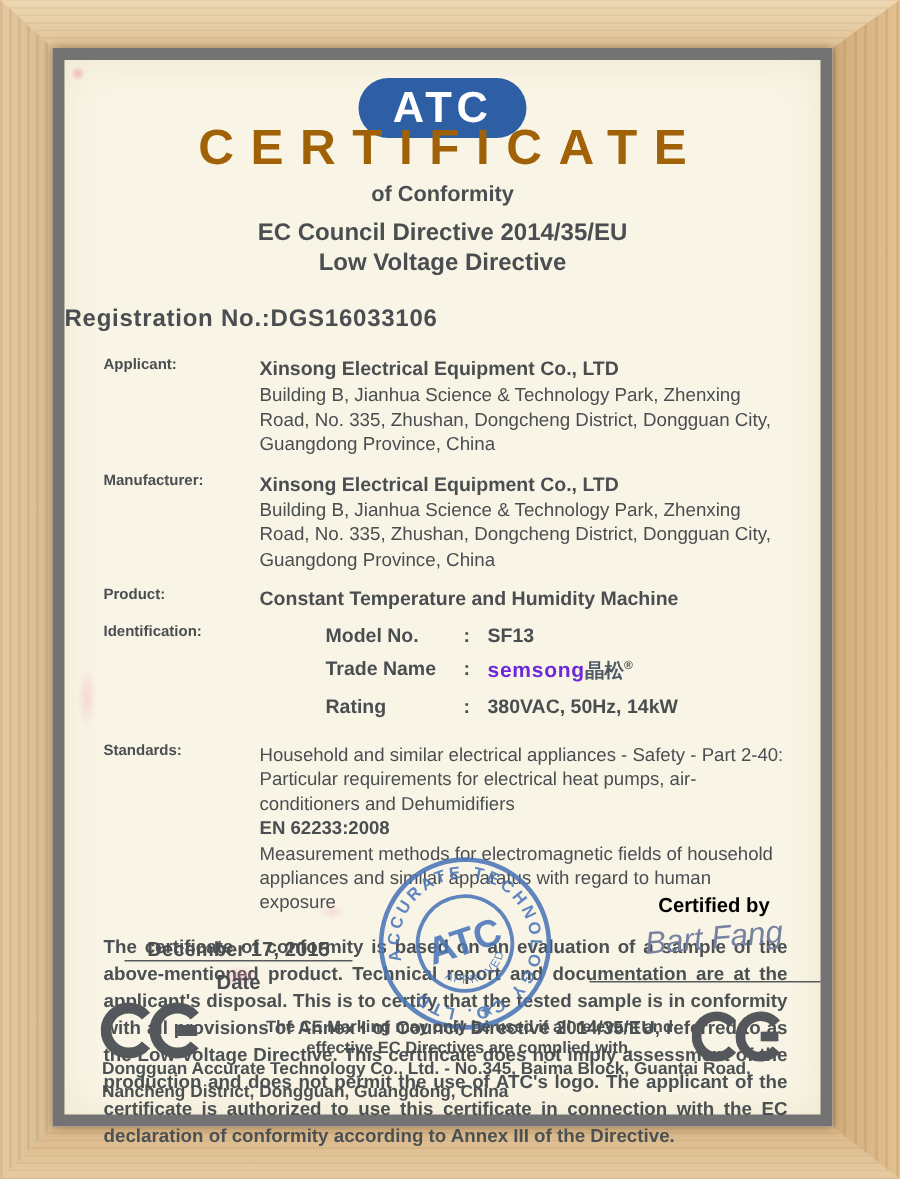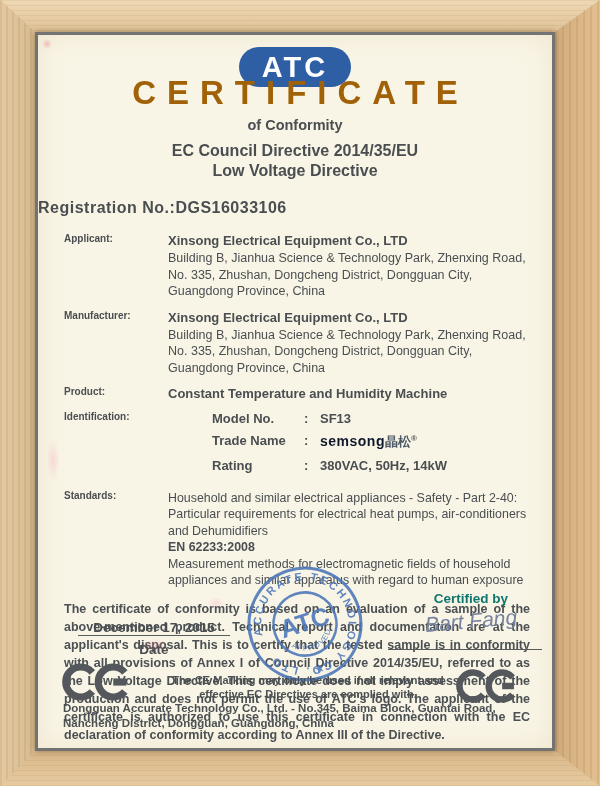--- a/index.html
+++ b/index.html
@@ -19,21 +19,21 @@
   .frame-left{top:0;bottom:0;left:0;width:35px;
     background-image:repeating-linear-gradient(90deg,rgba(140,95,45,.12) 0 2px,transparent 2px 6px),
                      linear-gradient(90deg,#e4c9a1,#d7bb91);
     clip-path:polygon(0 0,100% 32px,100% calc(100% - 35px),0 100%);}
   .frame-right{top:0;bottom:0;right:0;width:45px;
     background-image:repeating-linear-gradient(90deg,rgba(150,95,40,.14) 0 2px,transparent 2px 7px),
                      linear-gradient(270deg,#e3c090,#d1ac7d);
     clip-path:polygon(100% 0,100% 100%,0 calc(100% - 35px),0 32px);}
   
   .paper{position:absolute;left:35px;top:32px;right:45px;bottom:35px;
-    background:#f9f5e6;border:3px solid #737373;
+    background:#f9f5e6;border:8px solid #737373;
     box-shadow:0 0 6px rgba(90,55,15,.5), inset 0 0 28px rgba(185,155,95,.16);
     color:#4a4e51;}
   .stain{position:absolute;border-radius:50%;pointer-events:none;}
   .st1{left:100px;top:600px;width:34px;height:22px;background:radial-gradient(closest-side,rgba(238,120,165,.30),transparent 70%);}
   .st2{left:6px;top:395px;width:18px;height:60px;background:radial-gradient(closest-side,rgba(238,120,165,.22),transparent 70%);}
   .st3{left:165px;top:560px;width:26px;height:16px;background:radial-gradient(closest-side,rgba(238,120,165,.20),transparent 70%);}
   .st4{left:2px;top:2px;width:14px;height:14px;background:radial-gradient(closest-side,rgba(230,90,120,.35),transparent 70%);}
   
   .logo-pill{position:relative;z-index:1;width:112px;height:40px;margin:12px auto 0;
     background:#2e5fa5;border-radius:21px;color:#fff;font-weight:bold;font-size:29px;
@@ -44,33 +44,33 @@
   .directive{margin-top:9px;text-align:center;font-size:16px;font-weight:bold;}
   .directive + .directive{margin-top:2px;}
   .registration{margin-top:19px;font-size:16px;font-weight:bold;letter-spacing:.5px;}
   
   .fields{margin:16px 22px 0 26px;font-size:12.5px;}
   .frow{display:grid;grid-template-columns:104px 1fr;margin-bottom:10px;}
   .flabel{font-weight:bold;font-size:10px;}
   .fname{font-weight:bold;font-size:13px;}
   .faddr{margin-top:2px;line-height:1.32;}
   .idrow{display:grid;grid-template-columns:92px 16px 1fr;margin-bottom:7px;font-weight:bold;font-size:13px;padding-left:44px;}
-  .semsong{color:#0f172a;font-weight:bold;font-size:14px;letter-spacing:.5px;}
+  .semsong{color:#6d28d9;font-weight:bold;font-size:14px;letter-spacing:.5px;}
   .cjk{color:#4d5a66;font-size:13px;}
   .reg-mark{font-size:8px;vertical-align:super;}
   .std-line{line-height:1.32;font-size:12.4px;}
   .std-bold{font-weight:bold;}
   
   .declaration{margin:12px 22px 0 26px;font-size:12.5px;font-weight:bold;
     text-align:justify;line-height:1.44;color:#4b5053;}
   
   .stamp{position:absolute;left:206px;top:528px;width:122px;height:122px;
     transform:rotate(-18deg);opacity:.88;}
   .certified{position:absolute;left:363px;top:556px;width:140px;text-align:center;
-    font-size:13.5px;font-weight:bold;color:#0f766e;}
+    font-size:13.5px;font-weight:bold;color:#000000;}
   .signature{position:absolute;left:368px;top:574px;width:130px;text-align:center;
     font-size:21px;font-style:italic;color:#76829f;transform:rotate(-5deg);}
   .sig-line{position:absolute;left:350px;top:614px;width:154px;border-top:1.5px solid #585b5e;}
   .date-block{position:absolute;left:40px;top:585px;width:152px;text-align:center;}
   .date-value{font-size:13.5px;font-weight:bold;padding-bottom:0;border-bottom:1.5px solid #585b5e;}
   .date-label{margin-top:6px;font-size:13.5px;font-weight:bold;}
   .ce{position:absolute;}
   .ce-left{left:24px;top:626px;}
   .ce-right{left:418px;top:632px;}
   .ce-note{position:absolute;left:128px;top:638px;width:284px;text-align:center;

